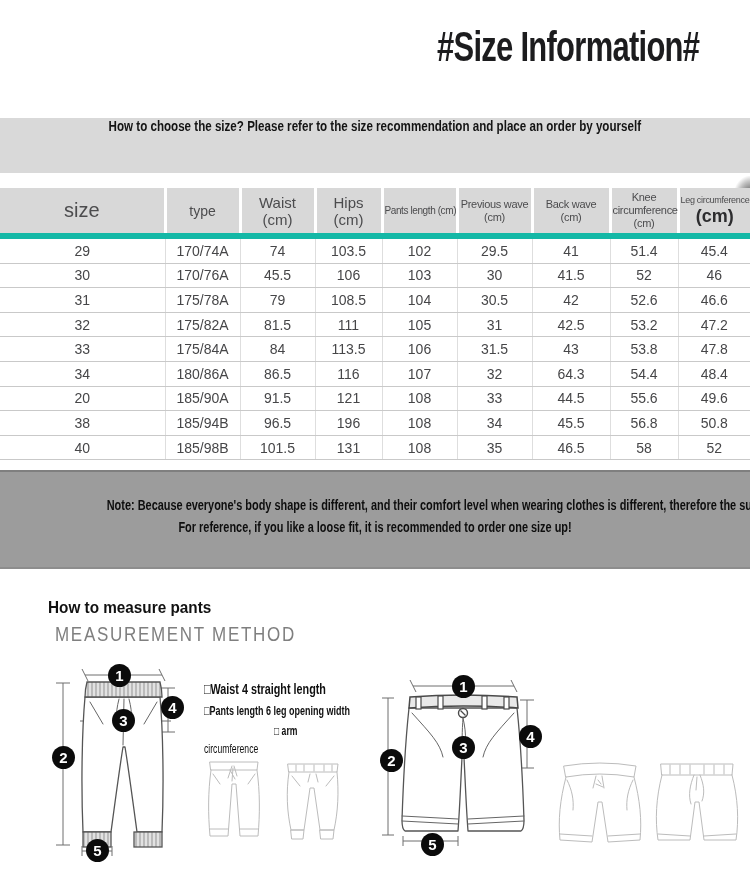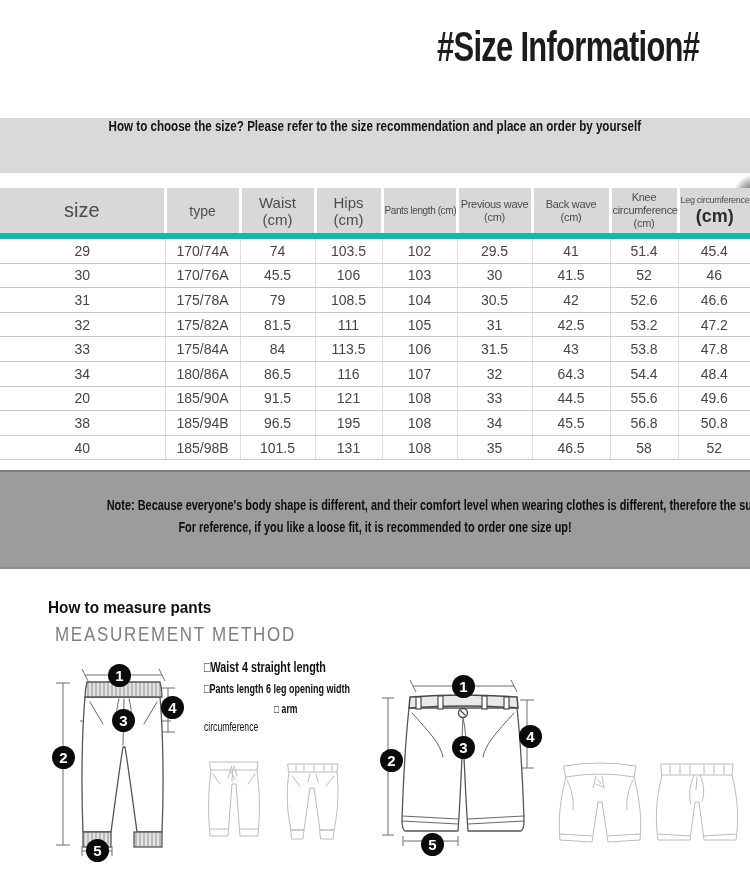--- a/index.html
+++ b/index.html
@@ -196,21 +196,21 @@
           <td>108</td>
           <td>33</td>
           <td>44.5</td>
           <td>55.6</td>
           <td>49.6</td>
         </tr>
         <tr>
           <td>38</td>
           <td>185/94B</td>
           <td>96.5</td>
-          <td>195</td>
+          <td>196</td>
           <td>108</td>
           <td>34</td>
           <td>45.5</td>
           <td>56.8</td>
           <td>50.8</td>
         </tr>
         <tr>
           <td>40</td>
           <td>185/98B</td>
           <td>101.5</td>
@@ -258,21 +258,21 @@
         <path class="seam" d="M60,47 L73,69 M127,47 L114,69"></path>
         <path class="seam" d="M89,44 C87,52 86,58 87,63 M99,44 C101,52 102,58 101,63"></path>
       </svg>
       <span class="mk" style="left:78px;top:9px;">1</span>
       <span class="mk" style="left:22px;top:91px;">2</span>
       <span class="mk" style="left:82px;top:54px;">3</span>
       <span class="mk" style="left:131px;top:41px;">4</span>
       <span class="mk" style="left:56px;top:184px;">5</span>
     </div>
 
-    <div class="notes-block" style="left:204px;top:6px;">
+    <div class="notes-block" style="left:204px;top:28px;">
       <span class="nline ln1">□Waist 4 straight length</span>
       <span class="nline ln2">□Pants length 6 leg opening width</span>
       <span class="nline ln3">□ arm</span>
       <span class="nline ln4">circumference</span>
     </div>
 
     <div class="diag" style="left:204px;top:100px;width:142px;height:92px;">
       <svg width="142" height="92" viewBox="0 0 142 92">
         <path class="sketch" d="M6,10 L54,10 L53,18 L7,18 Z"></path>
         <path class="sketch" d="M28,14 L24,26 M30,14 L33,24 M29,16 L28,29 M26,18 L31,27"></path>

